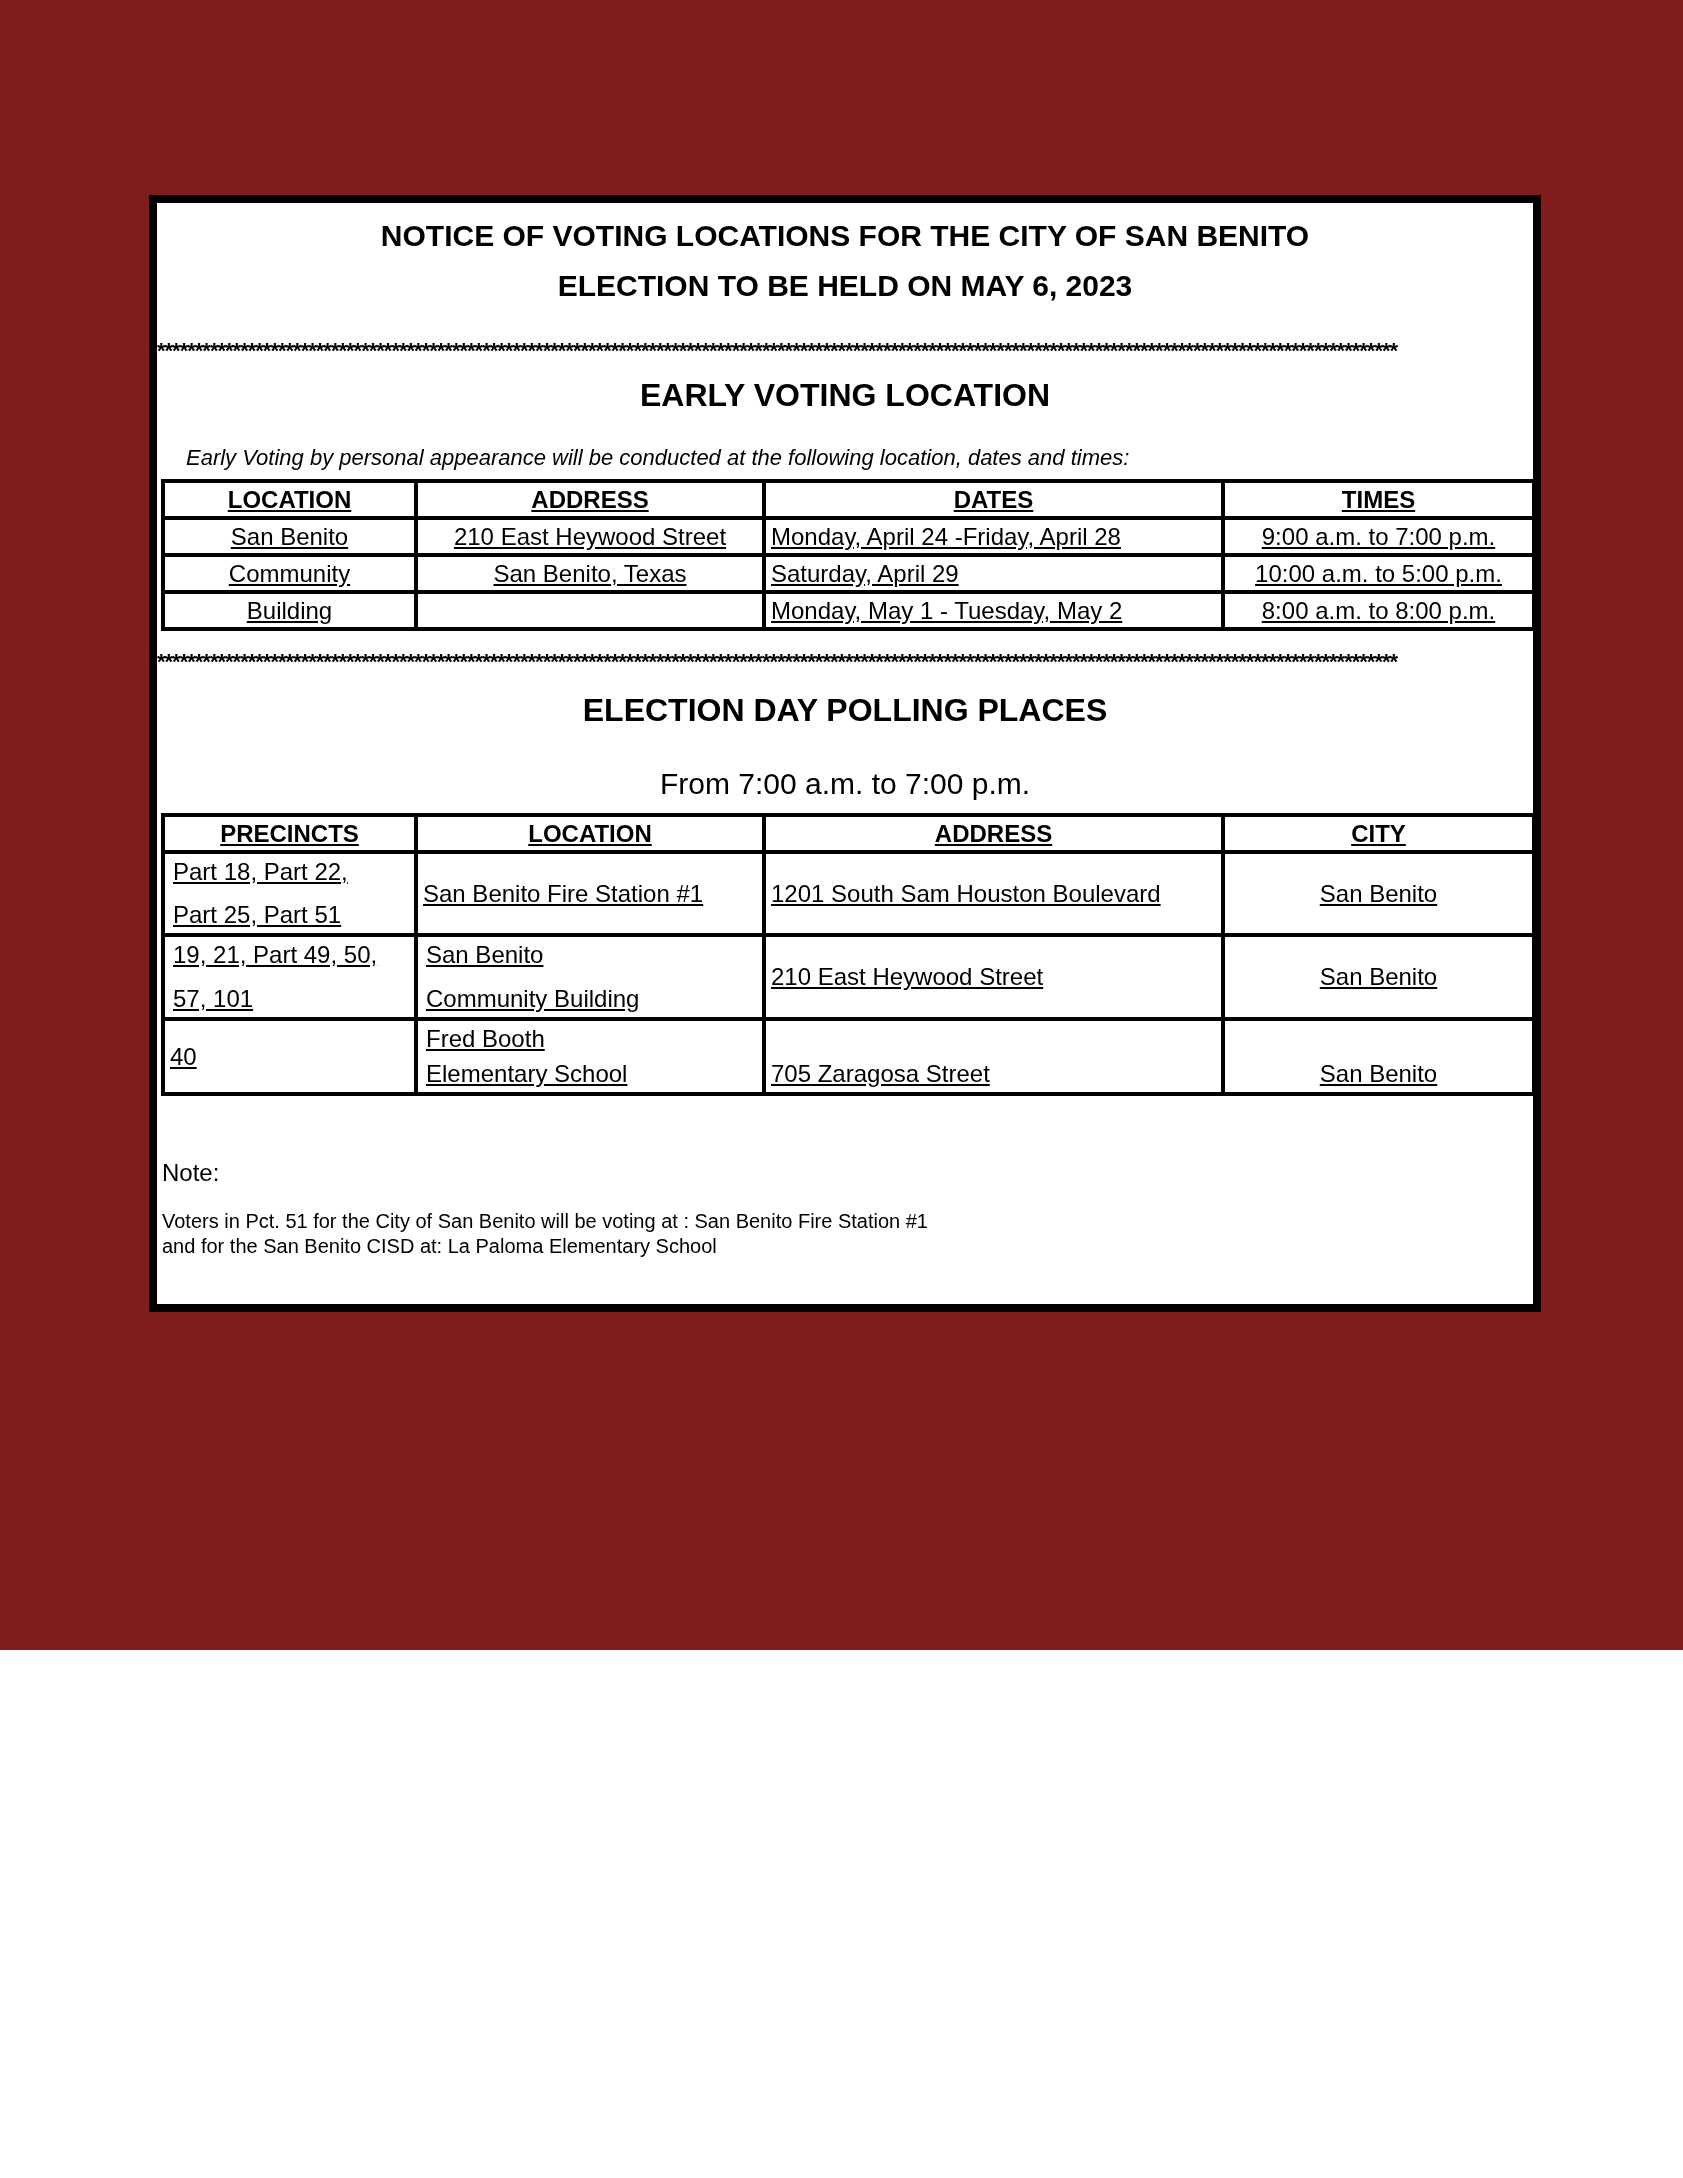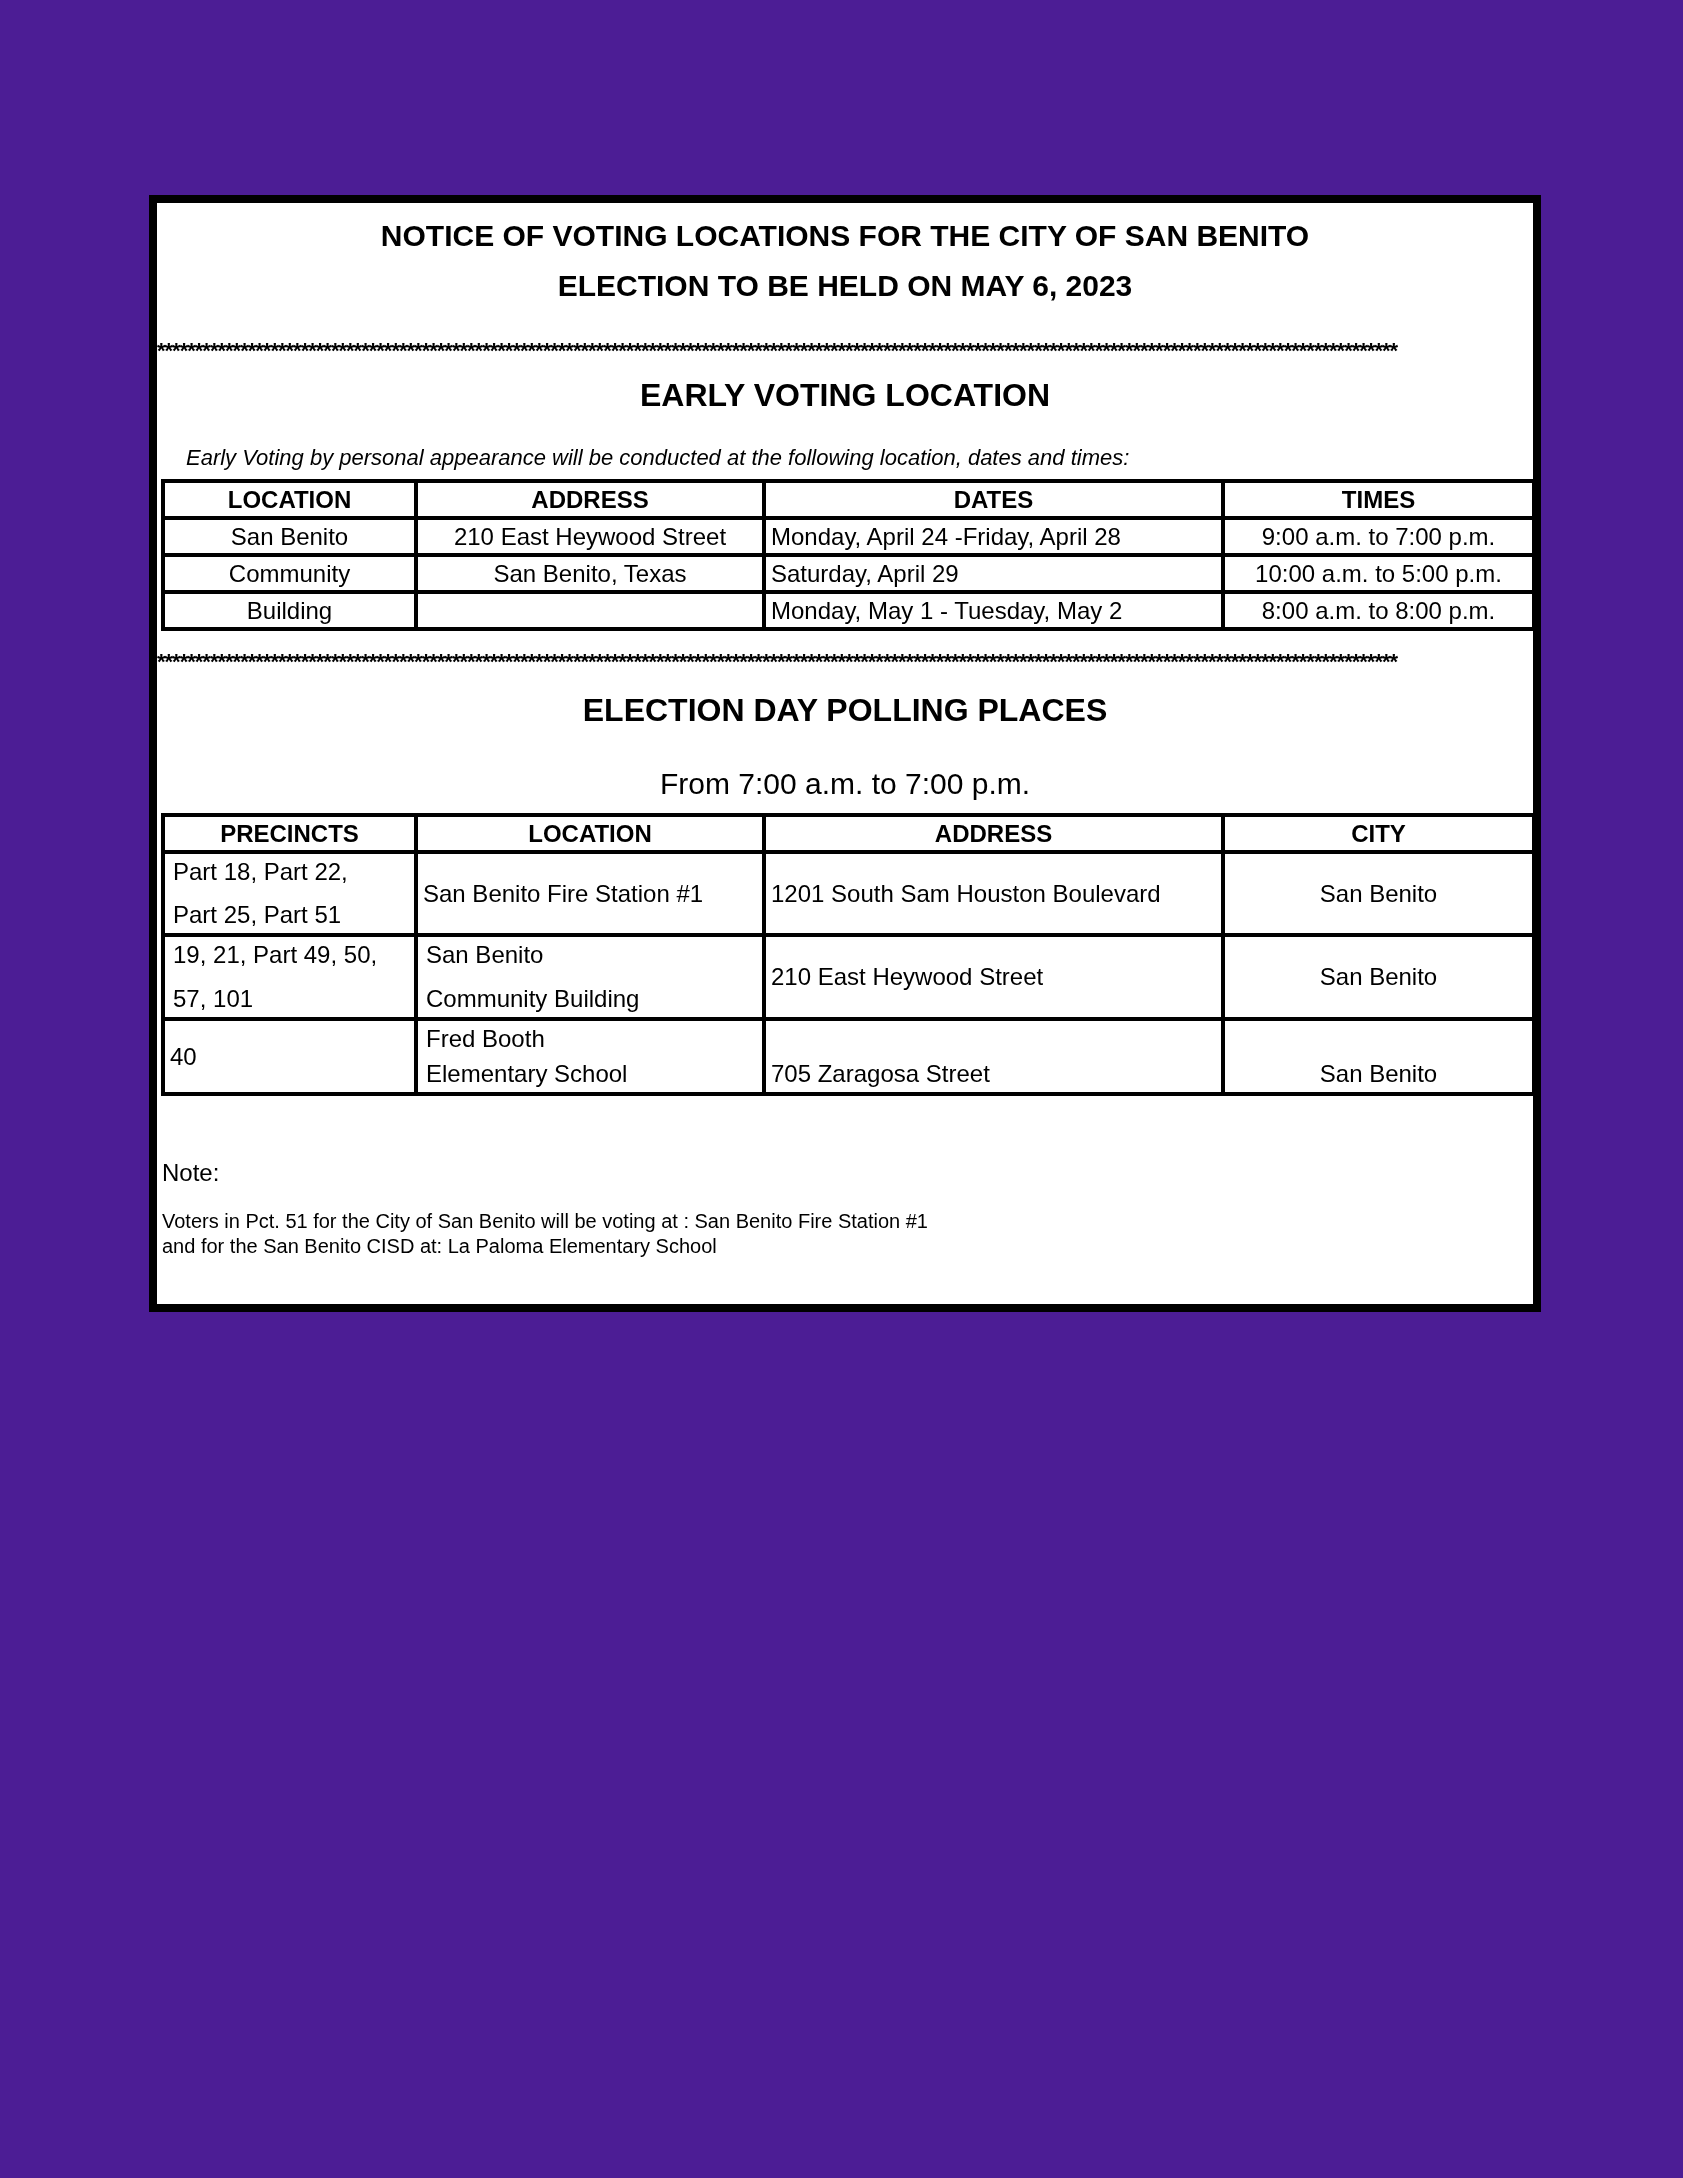--- a/index.html
+++ b/index.html
@@ -1,21 +1,21 @@
 <!DOCTYPE html>
 <html><head>
 <meta charset="utf-8">
 <style>
   html, body { margin: 0; padding: 0; background: #ffffff; }
   body {
     width: 1683px; height: 2178px;
     font-family: "Liberation Sans", "DejaVu Sans", sans-serif;
     color: #000;
   }
-  .page { position: relative; width: 1683px; height: 2178px; background: #4c1d95; overflow: hidden; }
+  .page { position: relative; width: 1683px; height: 1650px; background: #7f1d1d; overflow: hidden; }
 
   .notice-box {
     position: absolute; left: 149px; top: 195px;
     width: 1376px; height: 1101px;
     border: 8px solid #000; background: #fff;
   }
 
   .title-block {
     position: absolute; top: 8px; left: 0; width: 100%;
     text-align: center; font-weight: bold; font-size: 30px; line-height: 50px;
@@ -40,21 +40,21 @@
     text-align: center; font-size: 30px;
   }
 
   .intro-line {
     position: absolute; top: 242px; left: 4px;
     font-style: italic; font-size: 22px; margin-left: 25px;
   }
 
   table {
     position: absolute; left: 4px; width: 1372px;
-    border-collapse: collapse; table-layout: fixed;
+    border-collapse: collapse; table-layout: fixed; text-decoration: underline;
   }
   .t1 { top: 276px; }
   .t2 { top: 610px; }
   th, td { border: 4px solid #000; padding: 0; font-size: 24px; overflow: hidden; }
   th { font-weight: bold; text-align: center; }
 
   .t1 th { height: 33px; }
   .t1 td { height: 33px; text-align: center; }
   .t1 td.al-left { text-align: left; padding-left: 5px; }
 

